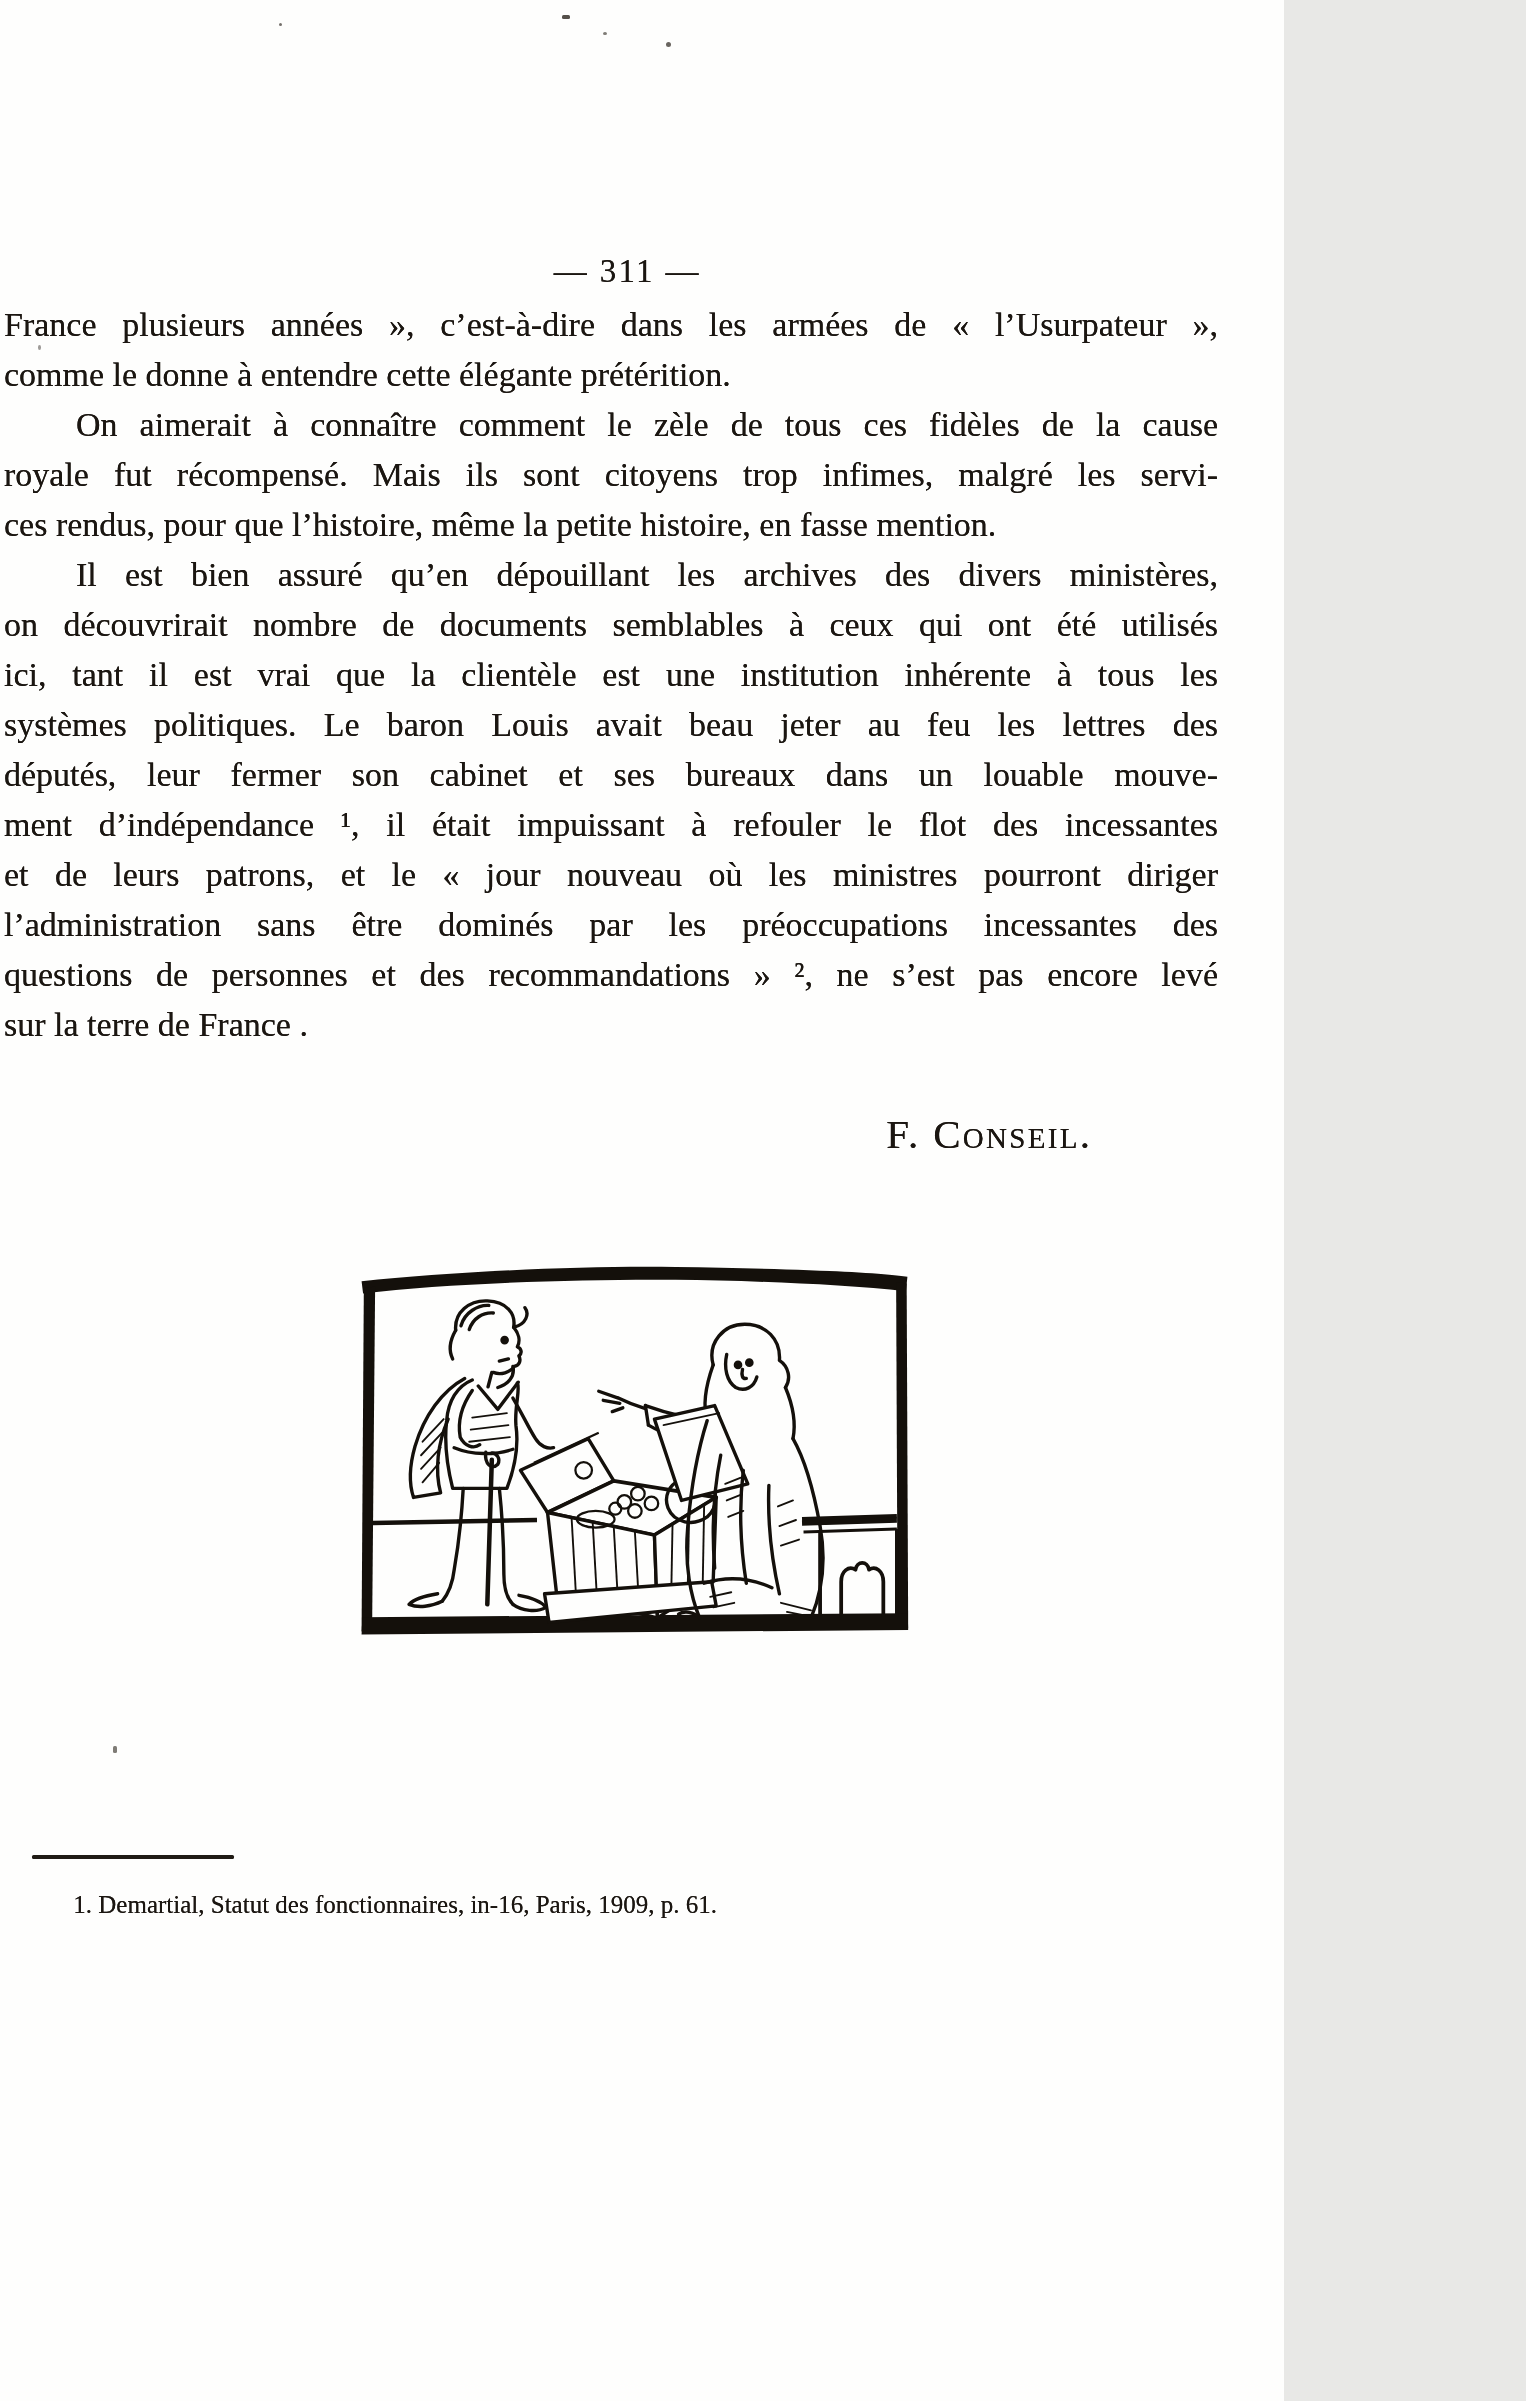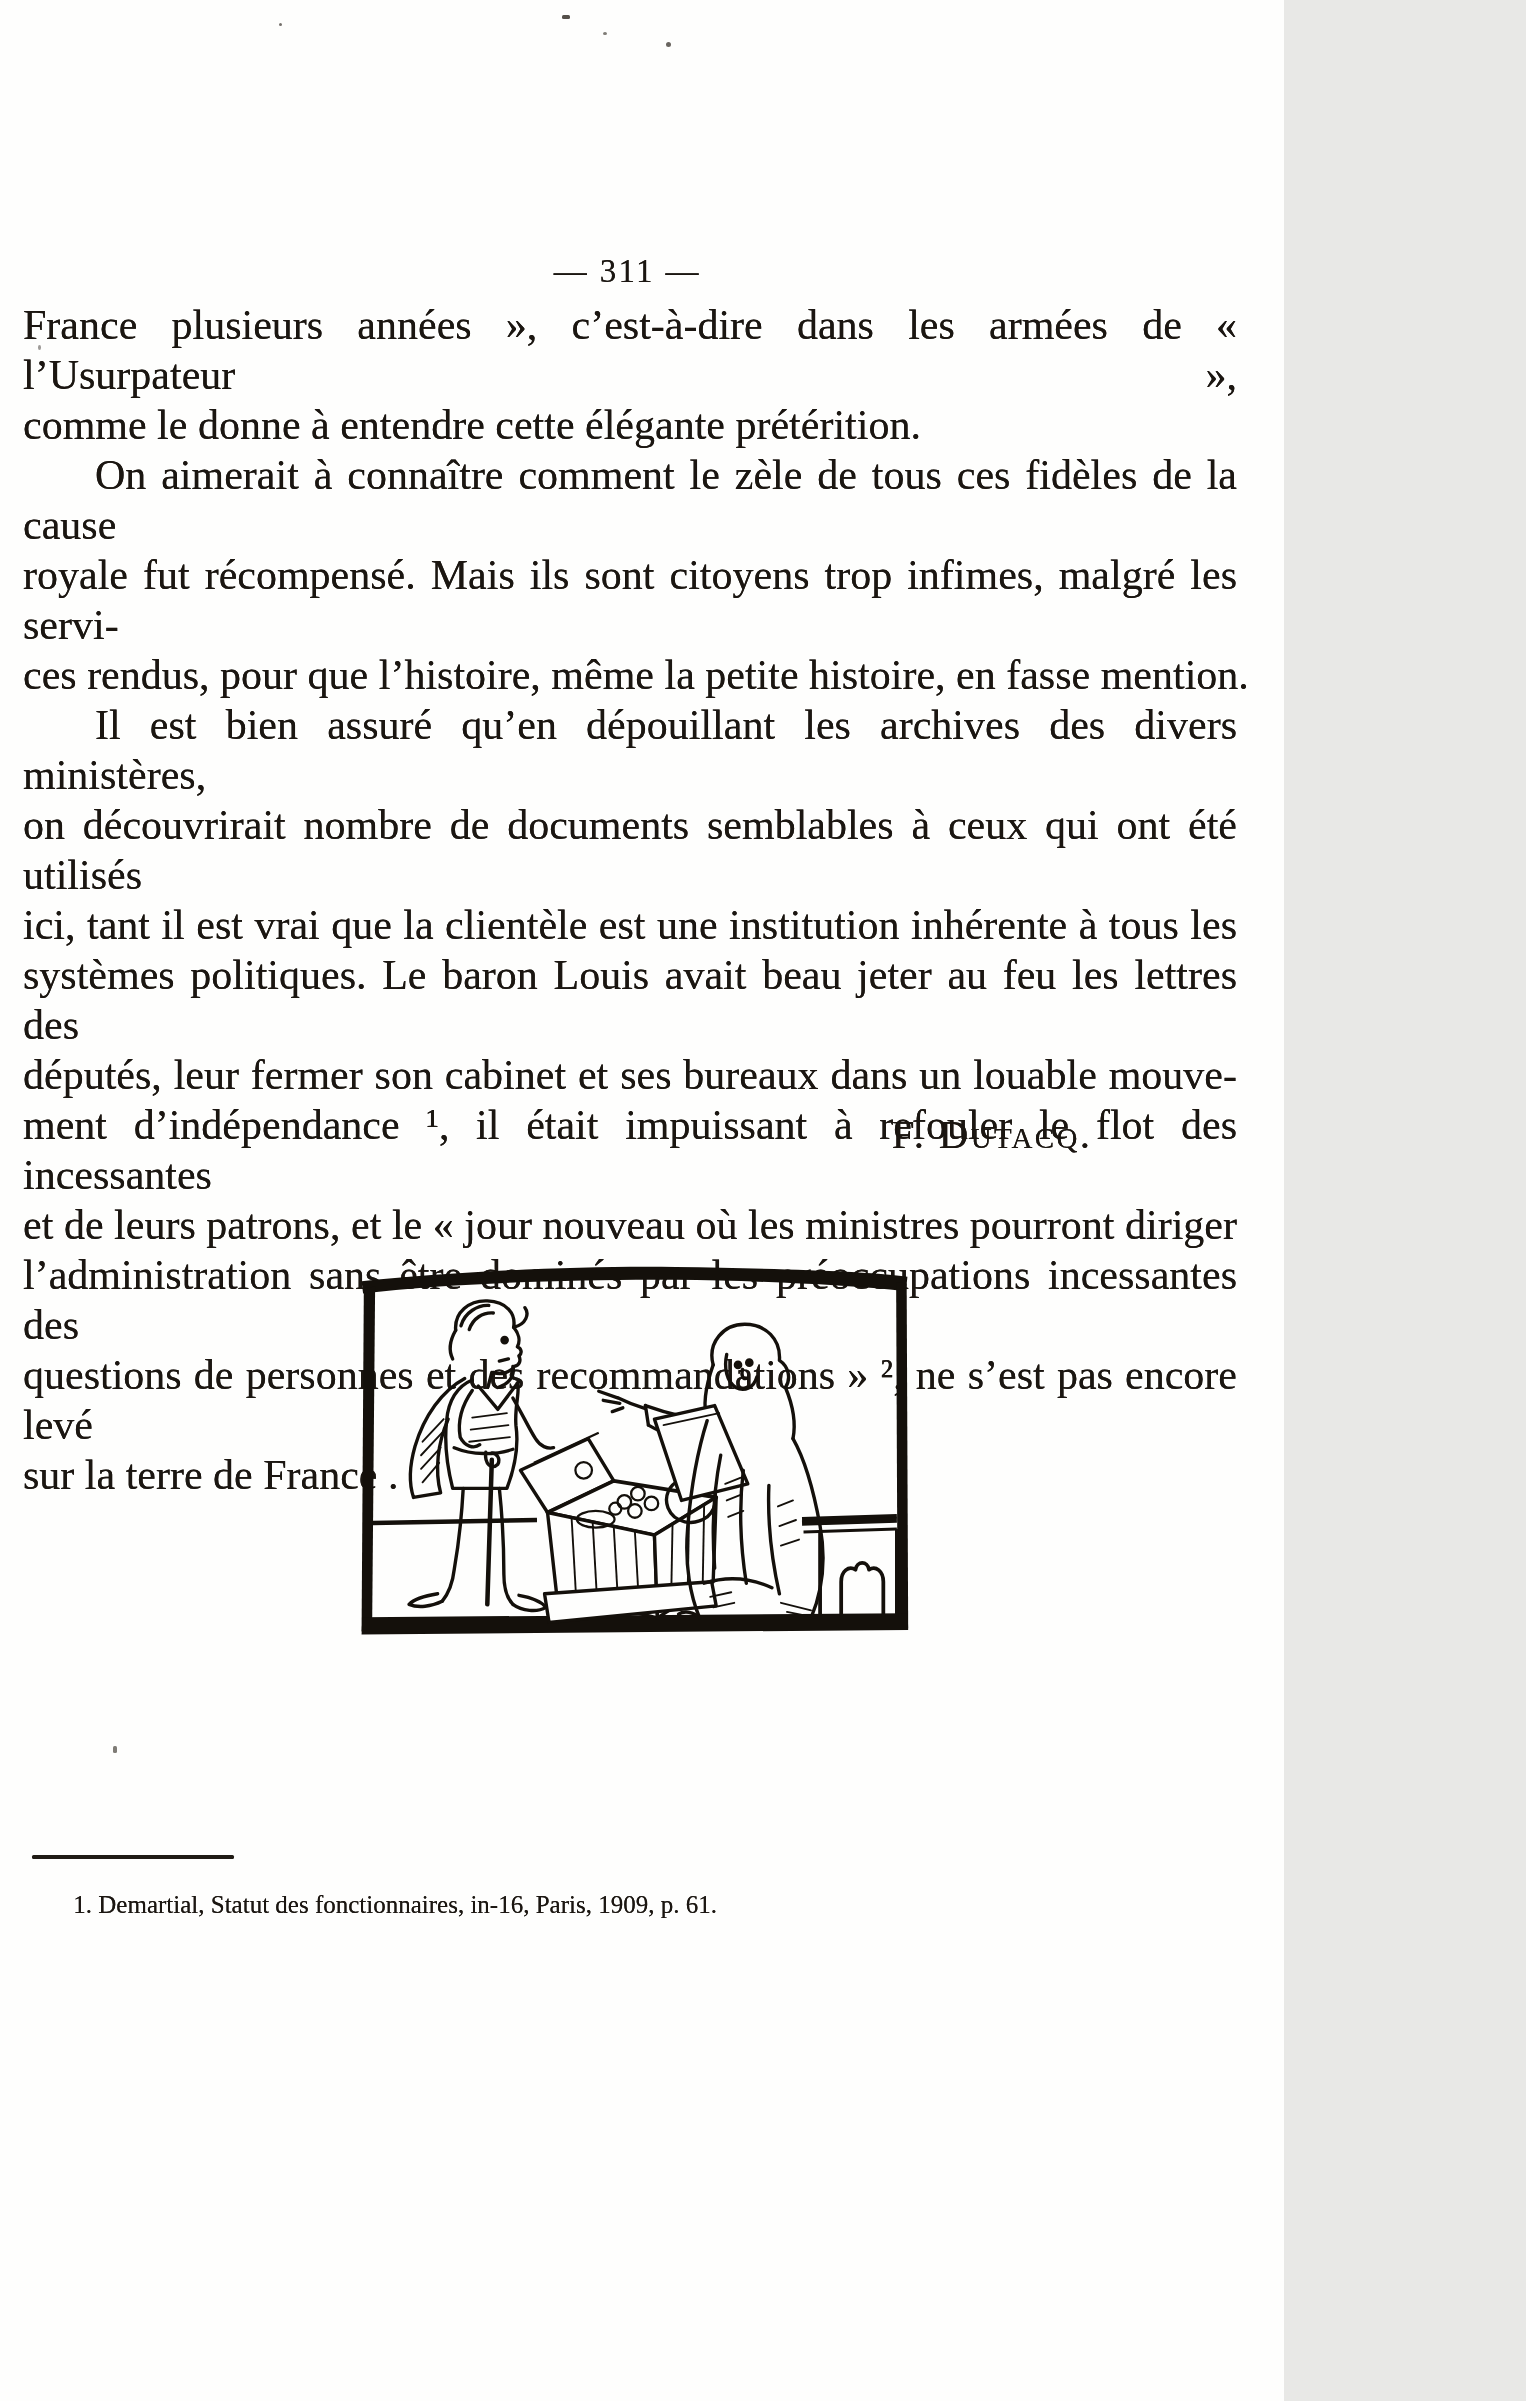--- a/index.html
+++ b/index.html
@@ -13,22 +13,22 @@
   }
   
   .page-number{
     position:absolute;left:20.3px;top:253px;width:1214px;
     text-align:center;font-size:33px;line-height:36px;
     letter-spacing:2.3px;
     text-shadow:0 0 0.5px rgba(20,15,10,.85);
   }
   
   .body-text{
-    position:absolute;left:23px;top:300px;width:1214px;
-    font-size:42px;line-height:50px;
+    position:absolute;left:4px;top:300px;width:1214px;
+    font-size:34px;line-height:50px;
     text-shadow:0 0 0.5px rgba(20,15,10,.9);
   }
   .body-line{white-space:nowrap;}
   .body-line.jl{white-space:normal;text-align:justify;text-align-last:justify;}
   .body-line.indent{text-indent:72px;}
   
   .signature{
     position:absolute;left:20.3px;top:1112px;width:1214px;
     box-sizing:border-box;padding-right:142px;
     text-align:right;font-size:41px;line-height:45px;
@@ -89,21 +89,21 @@
         <div class="body-line jl">systèmes politiques. Le baron Louis avait beau jeter au feu les lettres des</div>
         <div class="body-line jl">députés, leur fermer son cabinet et ses bureaux dans un louable mouve-</div>
         <div class="body-line jl">ment d’indépendance ¹, il était impuissant à refouler le flot des incessantes</div>
         <div class="body-line jl">et de leurs patrons, et le « jour nouveau où les ministres pourront diriger</div>
         <div class="body-line jl">l’administration sans être dominés par les préoccupations incessantes des</div>
         <div class="body-line jl">questions de personnes et des recommandations » ², ne s’est pas encore levé</div>
         <div class="body-line">sur la terre de France .</div>
       </div>
     </div>
 
-  <div class="signature">F. Dutacq.</div>
+  <div class="signature">F. Conseil.</div>
 
   <div class="woodcut">
     <svg viewBox="0 0 731 518" xmlns="http://www.w3.org/2000/svg">
       <g fill="#14100b" stroke="none">
         <path d="M3,31 C120,18 300,10 420,12 C560,14 680,18 728,25 L726,44 C640,35 520,30 420,29 C300,28 120,33 5,47 Z"></path>
         <path d="M6,40 L21,38 L17,492 L3,496 Z"></path>
         <path d="M713,32 L727,34 L729,492 L715,493 Z"></path>
         <path d="M4,477 L728,472 L729,494 L3,500 Z"></path>
       </g>
 

